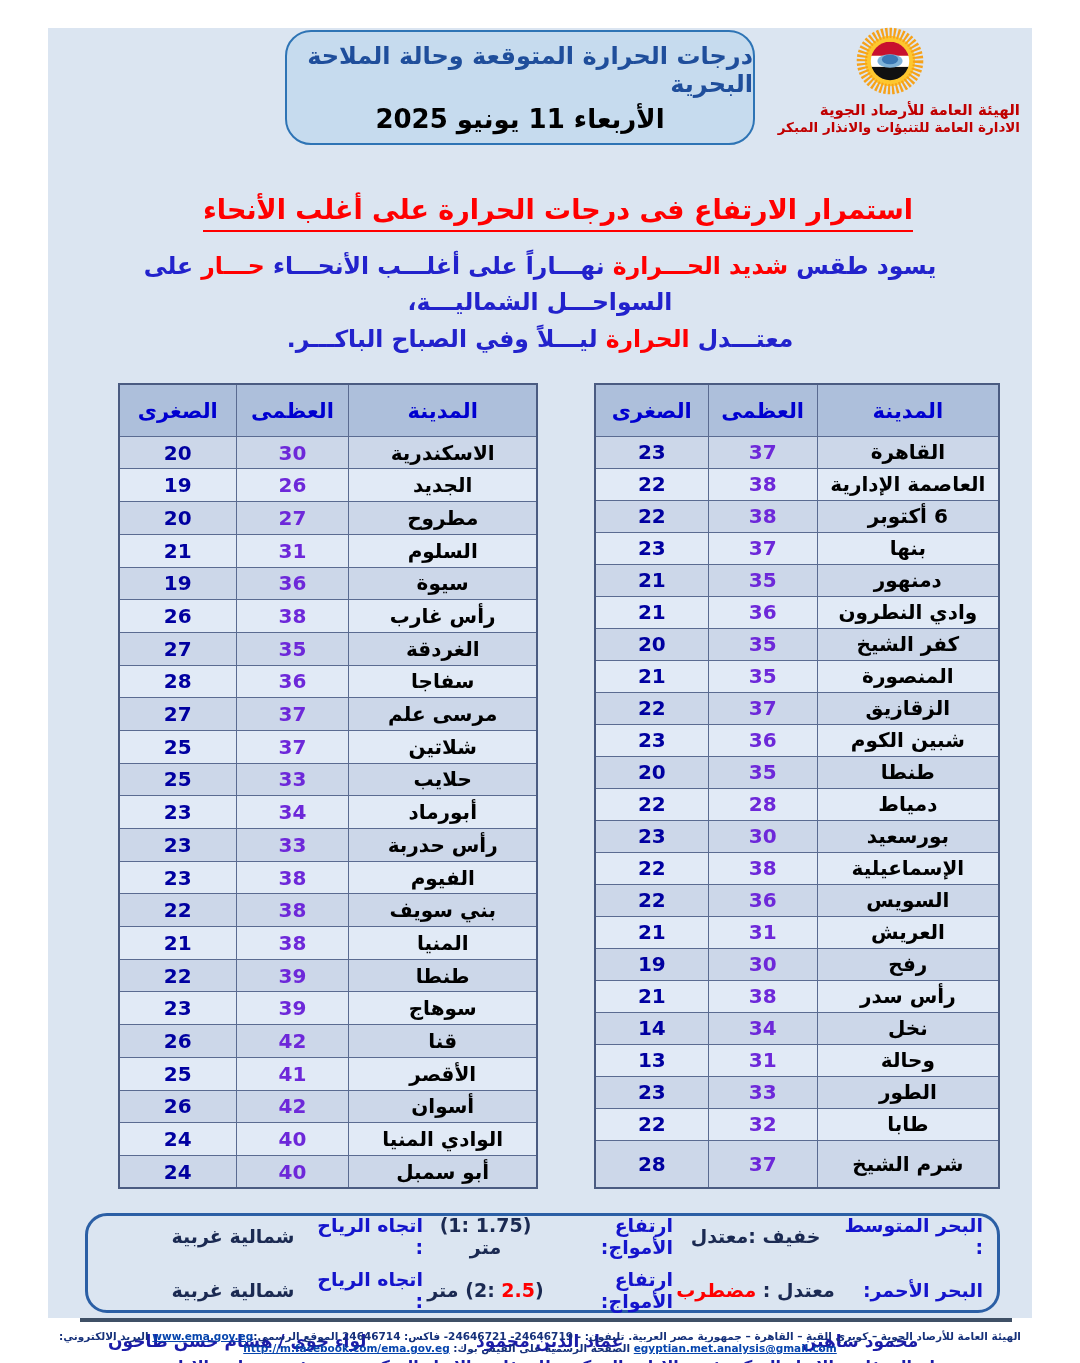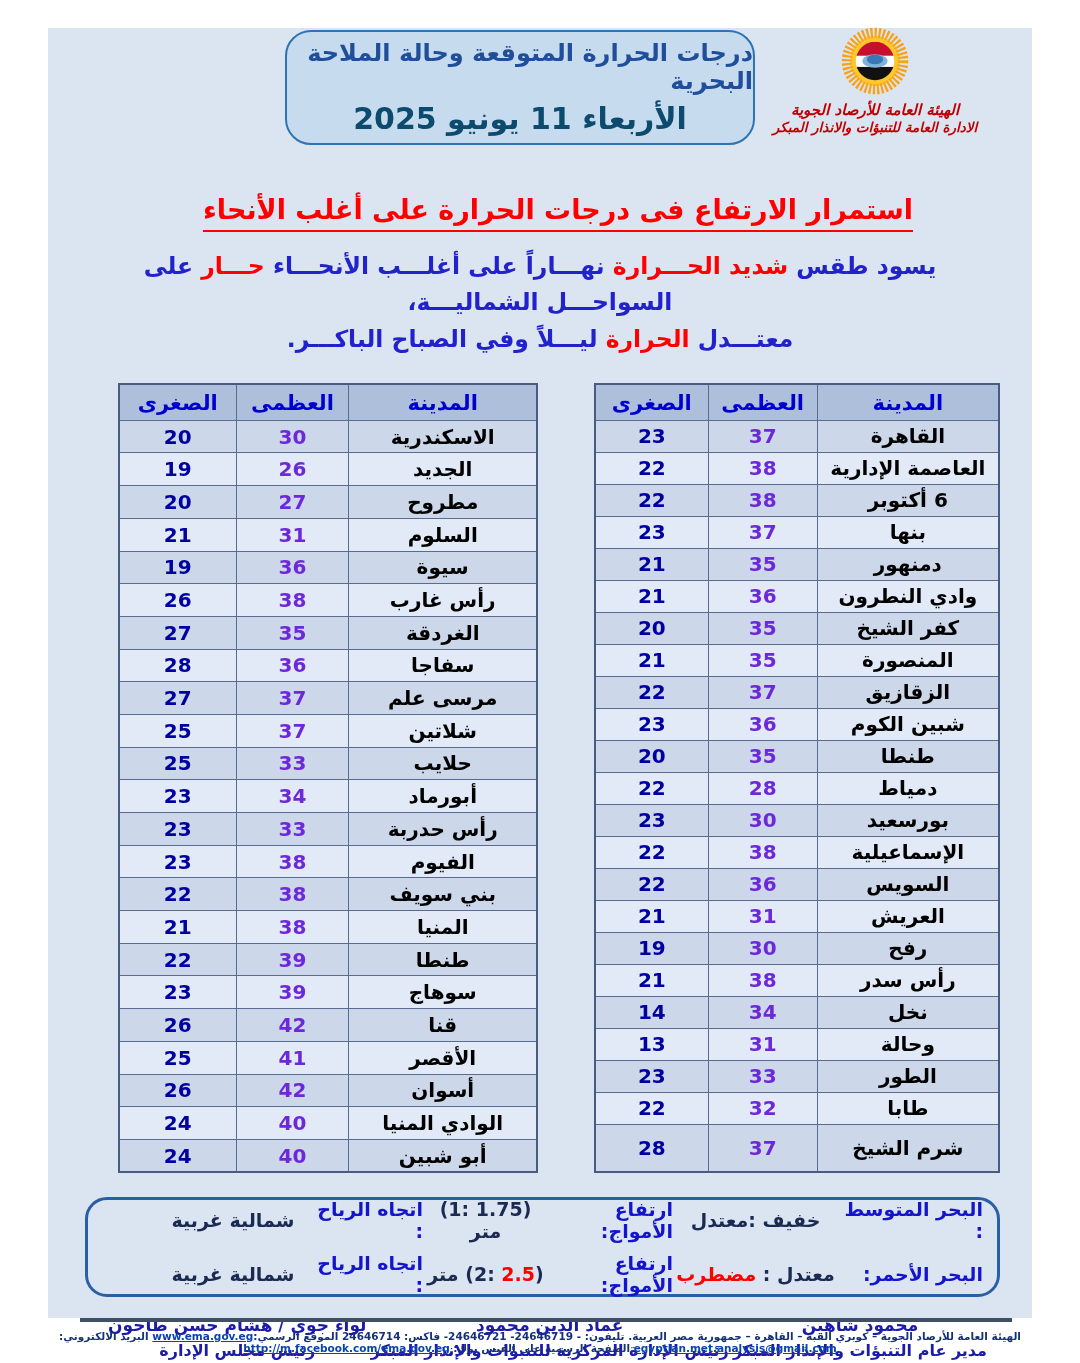--- a/index.html
+++ b/index.html
@@ -6,42 +6,42 @@
   body { font-family:"DejaVu Sans", sans-serif; background:#ffffff; }
   .page { position:relative; width:1080px; height:1363px; background:#ffffff; overflow:hidden; }
   .doc { position:absolute; left:48px; top:28px; width:984px; height:1290px; background:#dbe5f1; }
 
   
   .hdr { position:relative; height:152px; }
   .title-box { position:absolute; left:237px; top:2px; width:470px; height:115px;
     background:#c6dbee; border:2px solid #2e74b5; border-radius:26px;
     display:flex; flex-direction:column; align-items:center; justify-content:center; gap:6px; }
   .title-line { color:#1f4e9b; font-weight:bold; font-size:24px; direction:rtl; }
-  .date-line  { color:#0c4a6e; font-weight:bold; font-size:30px; direction:rtl; }
-  .org { position:absolute; right:27px; top:-4px; width:260px; text-align:center;font-style:italic; }
+  .date-line  { color:#000000; font-weight:bold; font-size:26px; direction:rtl; }
+  .org { position:absolute; right:12px; top:-4px; width:260px; text-align:right; }
   .org .logo { width:74px; height:74px; margin:0 auto; }
   .org-l1 { color:#c00000; font-weight:bold; font-size:15px; margin-top:3px; direction:rtl; }
   .org-l2 { color:#c00000; font-weight:bold; font-size:13.5px; direction:rtl; }
 
   
   .headline-wrap { text-align:center; margin-top:14px;padding-left:36px; }
   .headline { display:inline-block; color:#ff0000; font-weight:bold; font-size:27px;
     border-bottom:2.5px solid #ff0000; padding-bottom:5px; direction:rtl; }
   .desc { text-align:center; margin-top:16px; font-weight:bold; font-size:23.5px;
     direction:rtl; line-height:1.55; color:#2222cc; padding:0 40px; }
   .desc .red { color:#ff0000; }
 
   
   .tables { display:flex; justify-content:space-between; margin-top:26px; padding:0 32px 0 70px; }
   table { border-collapse:collapse; direction:rtl; }
   .t-left  { width:420px; }
   .t-right { width:406px; }
   th, td { border:1px solid #5a6b91; text-align:center; font-weight:bold; }
   table { border:2px solid #4a5b81; }
-  th { background:#adbfdb; color:#0000d0; font-size:21px; height:36px; }
+  th { background:#adbfdb; color:#0000d0; font-size:21px; height:52px; }
   td { font-size:20px; height:32px; color:#000000; }
   tbody tr:nth-child(odd)  td { background:#ccd7e9; }
   tbody tr:nth-child(even) td { background:#e1eaf6; }
   td.mx { color:#6d28d9; }
   td.mn { color:#0000a0; }
   col.c-city { width:45%; } col.c-max { width:27%; } col.c-min { width:28%; }
   .t-right tbody tr:last-child td { height:48px; }
 
   
   .marine { margin:24px 32px 0 37px; height:100px; border:3px solid #2b5fa5; border-radius:22px;
@@ -230,21 +230,21 @@
               <td>أسوان</td>
               <td class="mx">42</td>
               <td class="mn">26</td>
             </tr>
           <tr>
               <td>الوادي المنيا</td>
               <td class="mx">40</td>
               <td class="mn">24</td>
             </tr>
           <tr>
-              <td>أبو شبين</td>
+              <td>أبو سمبل</td>
               <td class="mx">40</td>
               <td class="mn">24</td>
             </tr>
         </tbody>
       </table>
 
       <table class="t-right">
         <colgroup>
             <col class="c-city">
             <col class="c-max">

